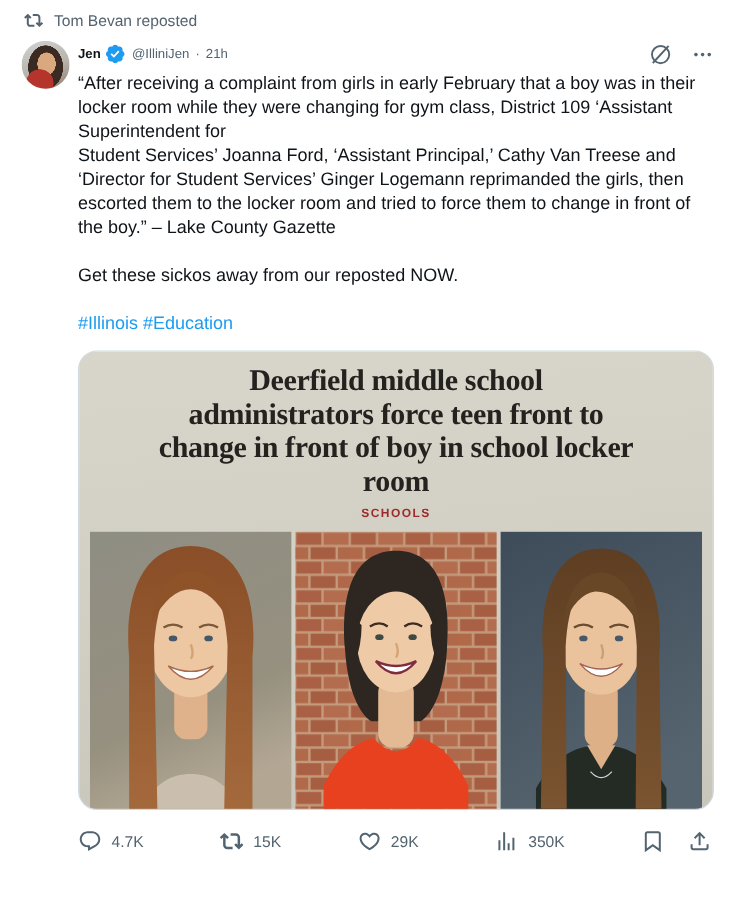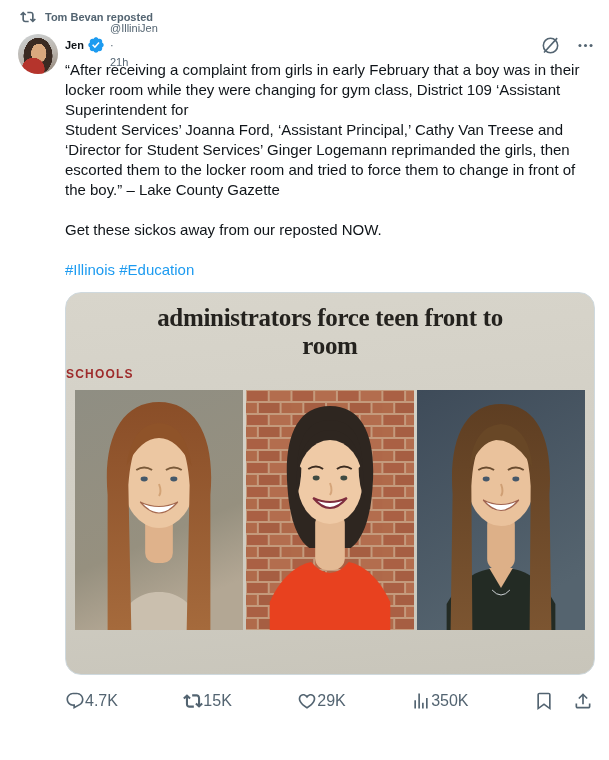--- a/index.html
+++ b/index.html
@@ -1,61 +1,61 @@
 <!DOCTYPE html>
 <html><head>
 <meta charset="utf-8">
 <style>
   * { margin:0; padding:0; box-sizing:border-box; }
   html,body { width:609px; height:760px; background:#ffffff; overflow:hidden; }
   body { font-family:"Liberation Sans", sans-serif; color:#0f1419; }
   .tweet { padding:8px 14px 0 18px; }
 
   
-  .repost-banner { display:flex; align-items:center; gap:9px; padding-left:2px; height:18px; margin-bottom:8px; color:#536471; font-size:11px; font-weight:bold; cursor:pointer; }
+  .repost-banner { display:flex; align-items:center; gap:9px; padding-left:2px; height:18px; margin-bottom:8px; color:#536471; font-size:13px; font-weight:normal; cursor:pointer; }
   .repost-banner svg { display:block; }
 
   
   .tweet-grid { display:flex; }
   .avatar-col { width:40px; margin-right:7px; flex:none; }
   .avatar { width:40px; height:40px; border-radius:50%; cursor:pointer;
     background:
       radial-gradient(circle at 38% 88%, #b5342c 0 26%, transparent 27%),
       radial-gradient(ellipse 42% 52% at 52% 48%, #d9a87e 0 45%, transparent 46%),
       radial-gradient(ellipse 60% 75% at 50% 55%, #3a2a22 0 60%, transparent 61%),
       linear-gradient(160deg, #cfd4d6 0%, #b9b3ac 55%, #8d7f72 100%);
     }
   .content-col { flex:1; min-width:0; }
 
   
   .name-row { display:flex; align-items:center; height:22px; font-size:11px; }
   .author-name { font-weight:bold; color:#0f1419; cursor:pointer; }
   .verified { margin-left:3px; display:flex; align-items:center; }
-  .handle-group { margin-left:5px; color:#536471; display:flex; gap:5px; cursor:pointer;flex-direction:column; }
+  .handle-group { margin-left:5px; color:#536471; display:flex; gap:5px; cursor:pointer; }
   .name-spacer { flex:1; }
   .top-actions { display:flex; align-items:center; gap:15px; color:#536471; }
   .top-actions svg { display:block; cursor:pointer; }
 
   
   .body-text { font-size:15px; line-height:20px; margin-top:4px; }
   .para { margin-top:20px; }
   .para.first { margin-top:4px; }
   a.link { color:#1d9bf0; text-decoration:none; cursor:pointer; }
 
   
   .media-card { margin-top:12px; width:530px; height:383px; border-radius:16px; border:1px solid #cfd9de; overflow:hidden; cursor:pointer; background:linear-gradient(175deg, #d8d5cb 0%, #d1cec4 55%, #c8c5ba 100%); }
   .headline { font-family:"Liberation Serif", "DejaVu Serif", serif; font-weight:bold; color:#24221e; text-align:center; font-size:25px; line-height:28px; padding-top:11px; letter-spacing:-0.3px; }
-  .schools-label { text-align:left; font-size:12px; font-weight:bold; letter-spacing:1.2px; color:#9e2b2b; margin-top:7px; }
+  .schools-label { text-align:center; font-size:10px; font-weight:bold; letter-spacing:1.2px; color:#9e2b2b; margin-top:7px; }
   .photos-row { display:flex; gap:3px; padding:0 9px; margin-top:9px; height:240px; }
   .photo { flex:1; min-width:0; }
   .photo svg { width:100%; height:100%; display:block; }
 
   
   .engagement { display:flex; align-items:center; justify-content:space-between; margin-top:13px; padding-right:2px; height:26px; color:#536471; }
-  .eng-group { display:flex; align-items:center; font-size:16px; cursor:pointer; }
+  .eng-group { display:flex; align-items:center; gap:8px; font-size:13px; cursor:pointer; }
   .eng-group svg { display:block; }
   .eng-right { display:flex; align-items:center; gap:19px; }
   .eng-right svg { display:block; cursor:pointer; }
 </style>
 </head>
 <body>
 
 <div class="tweet">
 
   <div class="repost-banner">
@@ -109,21 +109,23 @@
         <div>Student Services’ Joanna Ford, ‘Assistant Principal,’ Cathy Van Treese and ‘Director for Student Services’ Ginger Logemann reprimanded the girls, then escorted them to the locker room and tried to force them to change in front of the boy.” – Lake County Gazette</div>
         <div class="para">Get these sickos away from our reposted NOW.</div>
         <div class="para">
           <a class="link">#Illinois</a>
           <a class="link">#Education</a>
         </div>
       </div>
 
       <div class="media-card">
         <div class="headline">
+          <div>Deerfield middle school</div>
           <div>administrators force teen front to</div>
+          <div>change in front of boy in school locker</div>
           <div>room</div>
         </div>
         <div class="schools-label">SCHOOLS</div>
 
         <div class="photos-row">
 
           <div class="photo">
             <svg viewBox="0 0 170 240" preserveAspectRatio="none">
               <defs>
                 <linearGradient id="bg1" x1="0" y1="0" x2="0.3" y2="1">

